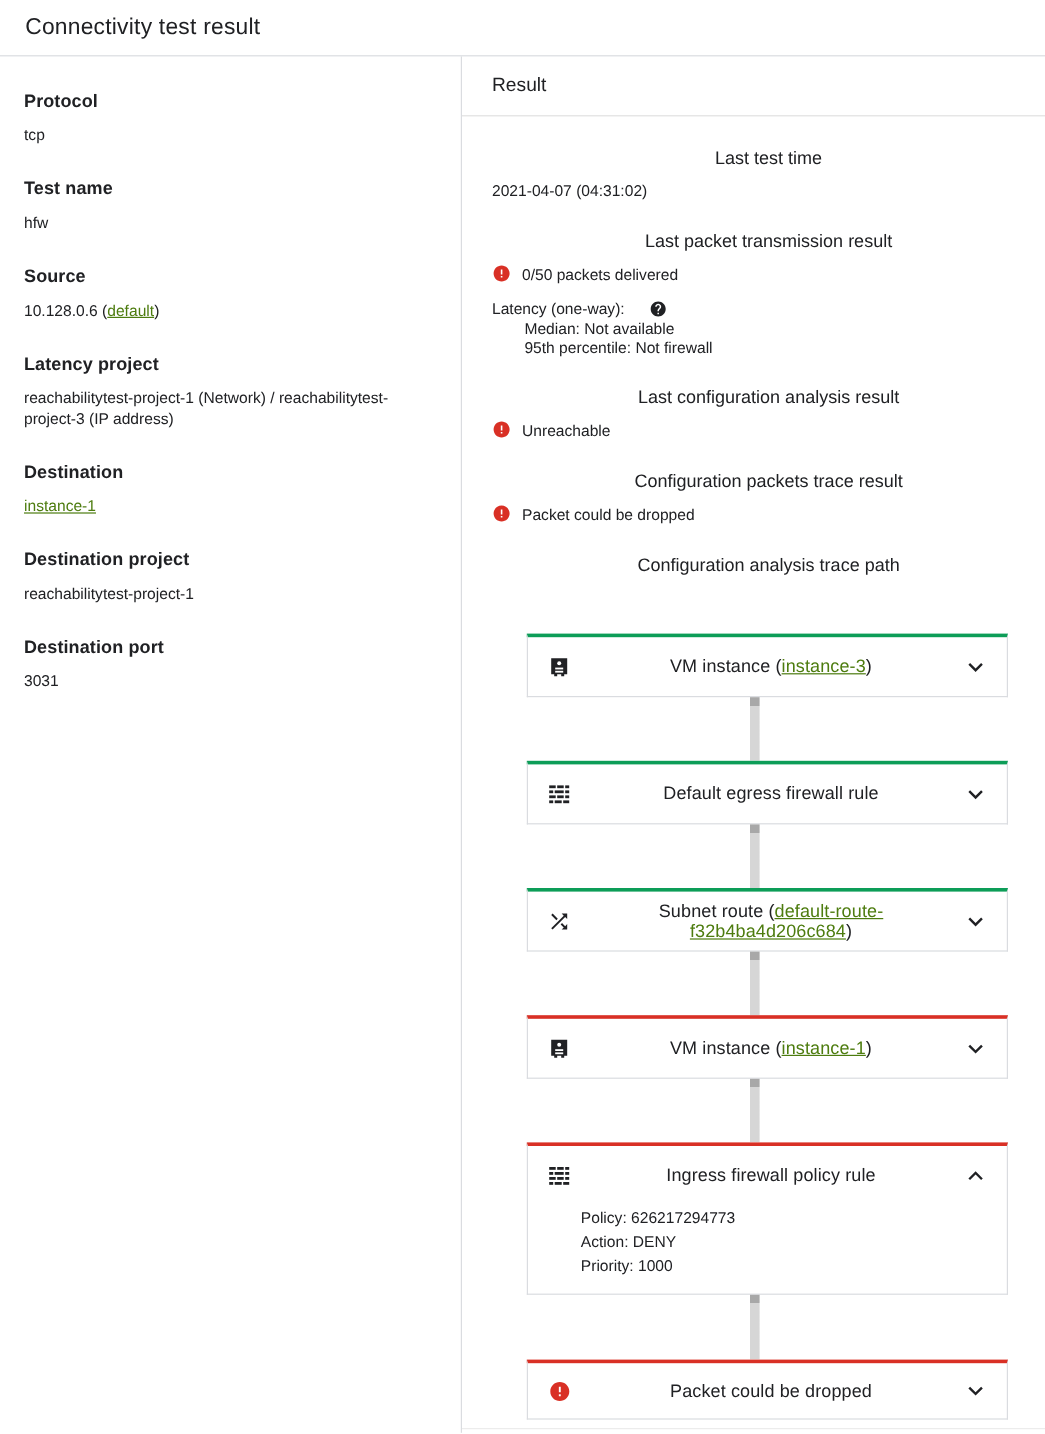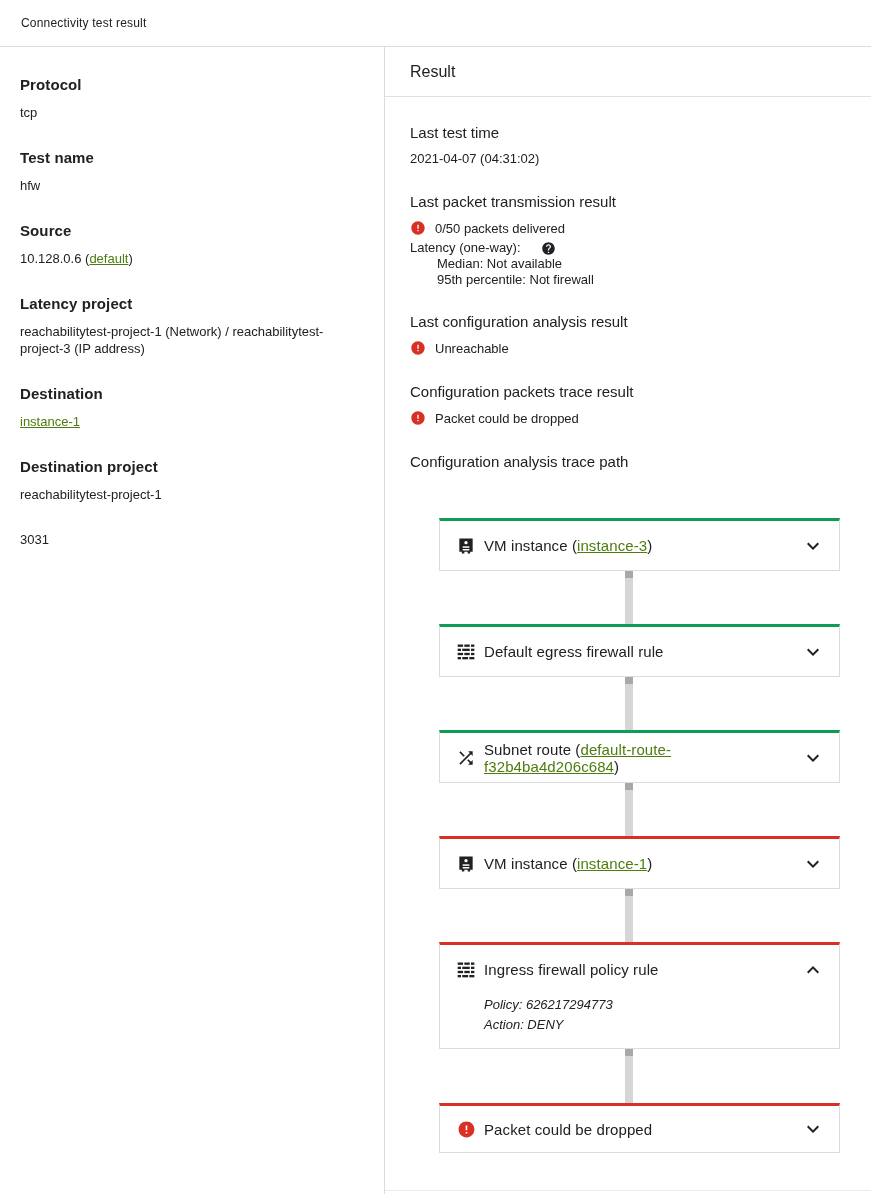--- a/index.html
+++ b/index.html
@@ -10,21 +10,21 @@
     color: #202124;
     font-family: "Liberation Sans", sans-serif;
     overflow: hidden;
   }
   .page-header {
     height: 47px;
     border-bottom: 1px solid #dadce0;
     display: flex; align-items: center;
     padding-left: 21px;
   }
-  .page-header h1 { margin:0; font-size:12px; font-weight:400; letter-spacing:.2px; }
+  .page-header h1 { margin:0; font-size:19px; font-weight:400; letter-spacing:.2px; }
 
   .main { display:flex; height: 1147px; }
 
   
   .left-panel {
     width: 385px; flex: none;
     border-right: 1px solid #dadce0;
     padding: 29px 20px 0 20px;
   }
   .field { margin-bottom: 28px; }
@@ -35,46 +35,46 @@
   
   .right-panel { flex: 1; position: relative; }
   .result-header {
     height: 50px;
     border-bottom: 1px solid #e0e0e0;
     display:flex; align-items:center;
     padding-left: 25px;
   }
   .result-header h2 { margin:0; font-size:16px; font-weight:400; }
   .result-body { padding: 26px 0 0 25px; }
-  h3.sec { margin: 24px 0 0 0; font-size: 15px; font-weight: 400; line-height: 20px; }
+  h3.sec { margin: 24px 0 0 0; font-size: 15px; font-weight: 400; line-height: 20px; text-align: center; }
   h3.sec.first { margin-top: 0; }
   .plain-value { font-size: 13px; line-height: 18px; margin-top: 7px; }
   .status-row { display:flex; align-items:flex-start; gap: 9px; margin-top: 8px; font-size: 13px; line-height: 18px; }
-  .latency-row { display:flex; align-items:flex-end; gap: 20px; font-size: 13px; line-height: 16px; margin-top: 2px; }
+  .latency-row { display:flex; align-items:flex-start; gap: 20px; font-size: 13px; line-height: 16px; margin-top: 12px; }
   .sub-line { font-size: 13px; line-height: 16px; margin-left: 27px; }
   .icon16 { width:16px; height:16px; flex:none; display:block; }
   .icon15 { width:15px; height:15px; flex:none; display:block; }
 
   
   .trace { margin: 46px 0 0 29px; width: 401px; }
   .trace-card {
     width: 401px;
     background:#fff;
     border: 1px solid #dadce0;
     border-top-width: 3px;
     cursor: pointer;
   }
   .trace-card.ok    { border-top-color: #0d9d58; }
   .trace-card.error { border-top-color: #d93025; }
-  .card-row { height: 49px; display:flex; align-items:center; padding: 0 14px 0 16px; }
+  .card-row { height: 49px; display:flex; align-items:center; padding: 0 14px 0 16px; text-align: center; }
   .card-icon { width:20px; height:20px; flex:none; margin-right: 8px; display:flex; align-items:center; justify-content:center; }
   .card-icon svg { width:20px; height:20px; display:block; }
   .card-title { flex:1; font-size: 15px; letter-spacing:.1px; }
   .chevron { width:24px; height:24px; flex:none; display:flex; align-items:center; justify-content:center; }
-  .card-details { padding: 1px 16px 13px 44px; font-size: 13px; line-height: 20px; font-style: italic; }
+  .card-details { padding: 1px 16px 13px 44px; font-size: 13px; line-height: 20px; }
   .connector {
     width: 8px; height: 53px;
     margin-left: 186px;
     background: linear-gradient(#a8a8a8 0 7px, #d6d6d6 7px);
   }
   .connector.last { height: 54px; }
   .bottom-line {
     position:absolute; left:0; right:0; bottom:3px;
     border-top:1px solid #ececec;
   }
@@ -147,20 +147,21 @@
     </div>
     <div class="field">
       <div class="field-label">Destination</div>
       <div class="field-value"><a class="link">instance-1</a></div>
     </div>
     <div class="field">
       <div class="field-label">Destination project</div>
       <div class="field-value">reachabilitytest-project-1</div>
     </div>
     <div class="field">
+      <div class="field-label">Destination port</div>
       <div class="field-value">3031</div>
     </div>
   </aside>
 
   <section class="right-panel">
     <div class="result-header">
       <h2>Result</h2>
     </div>
 
     <div class="result-body">
@@ -281,20 +282,21 @@
             <span class="card-title">Ingress firewall policy rule</span>
             <span class="chevron">
                 <svg viewBox="0 0 24 24" width="24" height="24">
                   <use href="#ic-chevron-up"></use>
                 </svg>
               </span>
           </div>
           <div class="card-details">
             <div>Policy: 626217294773</div>
             <div>Action: DENY</div>
+            <div>Priority: 1000</div>
           </div>
         </div>
         <div class="connector last"></div>
 
         <div class="trace-card error">
           <div class="card-row" style="height:46px;">
             <span class="card-icon">
                 <svg viewBox="0 0 24 24" style="width:19px;height:19px;">
                   <use href="#ic-error"></use>
                 </svg>

